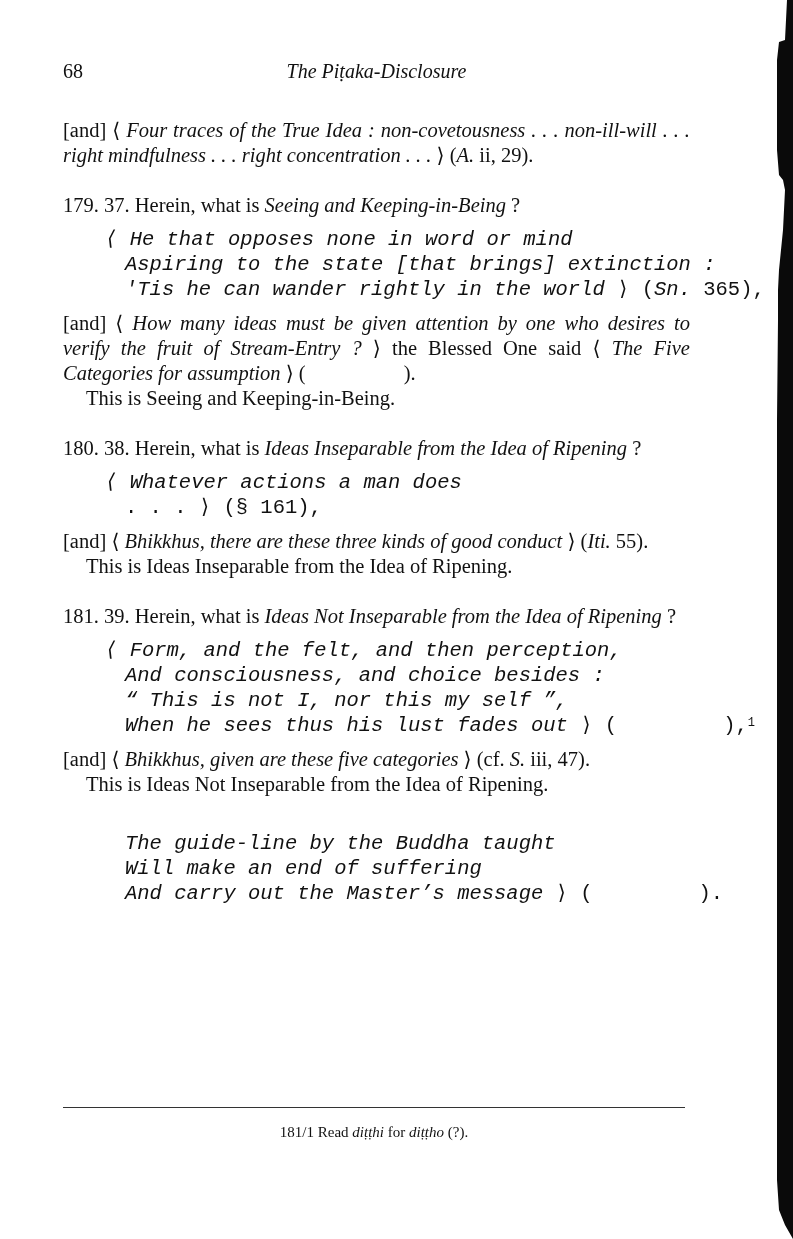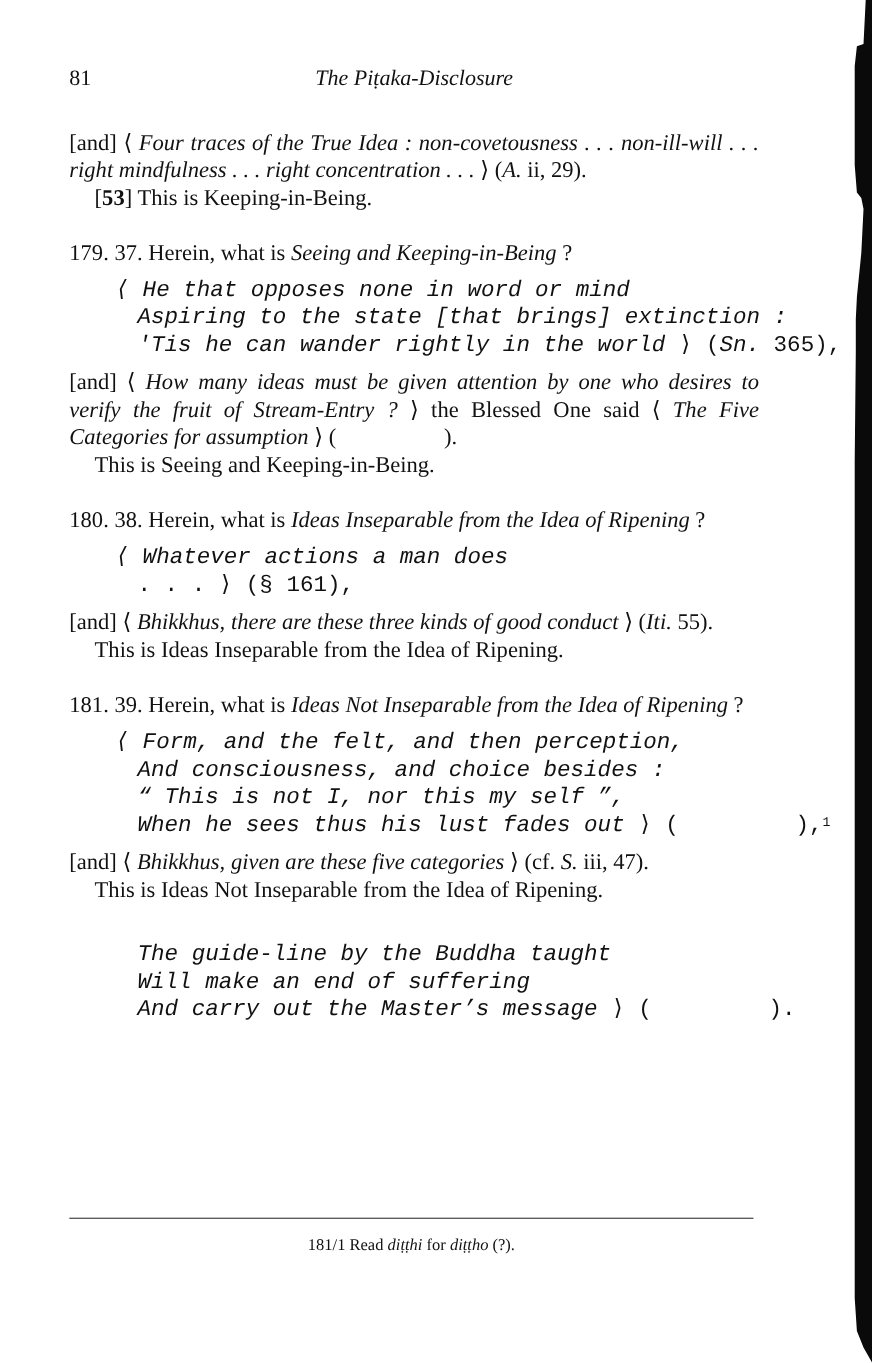--- a/index.html
+++ b/index.html
@@ -26,28 +26,27 @@
   .footnote .fn-ref { font-weight:normal; }
   .binding { position:absolute; right:0; top:0; width:28px; height:1239px; }
   sup { font-size:12px; vertical-align:top; position:relative; top:-2px; }
 </style>
 </head>
 <body>
 
 <div class="page">
 
   <div class="running-head">
-    <span class="page-num">81</span>
+    <span class="page-num">68</span>
     <div class="head-title">The Piṭaka-Disclosure</div>
   </div>
 
   <div class="body">
 
     <p class="p"><span>[and] ⟨ </span><i>Four traces of the True Idea :  non-covetousness . . . non-ill-will . . . right mindfulness . . . right concentration . . .</i><span> ⟩ (</span><i>A.</i><span> ii, 29).</span></p>
-    <p class="p indent">[<b>53</b>]<span> This is Keeping-in-Being.</span></p>
 
     <div class="gap"></div>
 
     <section>
       <p class="p"><span>179. 37. Herein, what is </span><i>Seeing and Keeping-in-Being</i><span> ?</span></p>
       <div class="gap-s"></div>
       <div class="verse it">
         <span class="vl first">⟨ He that opposes none in word or mind</span>
         <span class="vl">Aspiring to the state [that brings] extinction :</span>
         <span class="vl"><span>'Tis he can wander rightly in the world</span><span style="font-style:normal"> ⟩ (</span><i>Sn.</i><span style="font-style:normal"> 365),</span></span>

